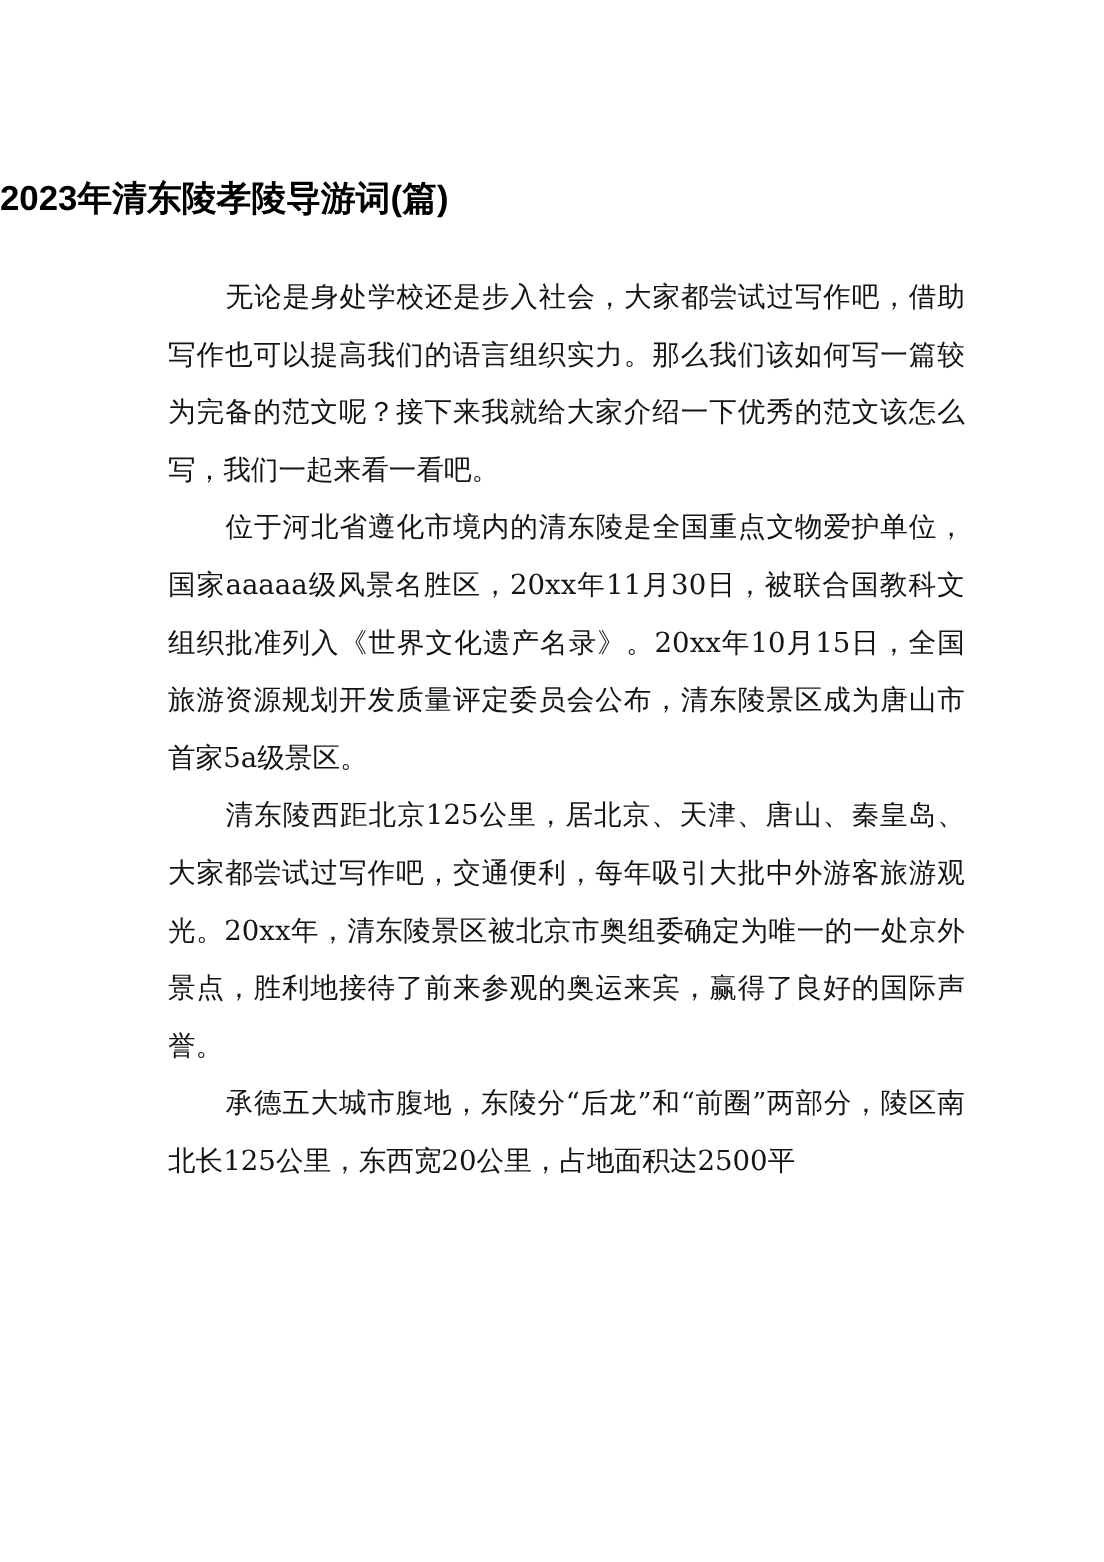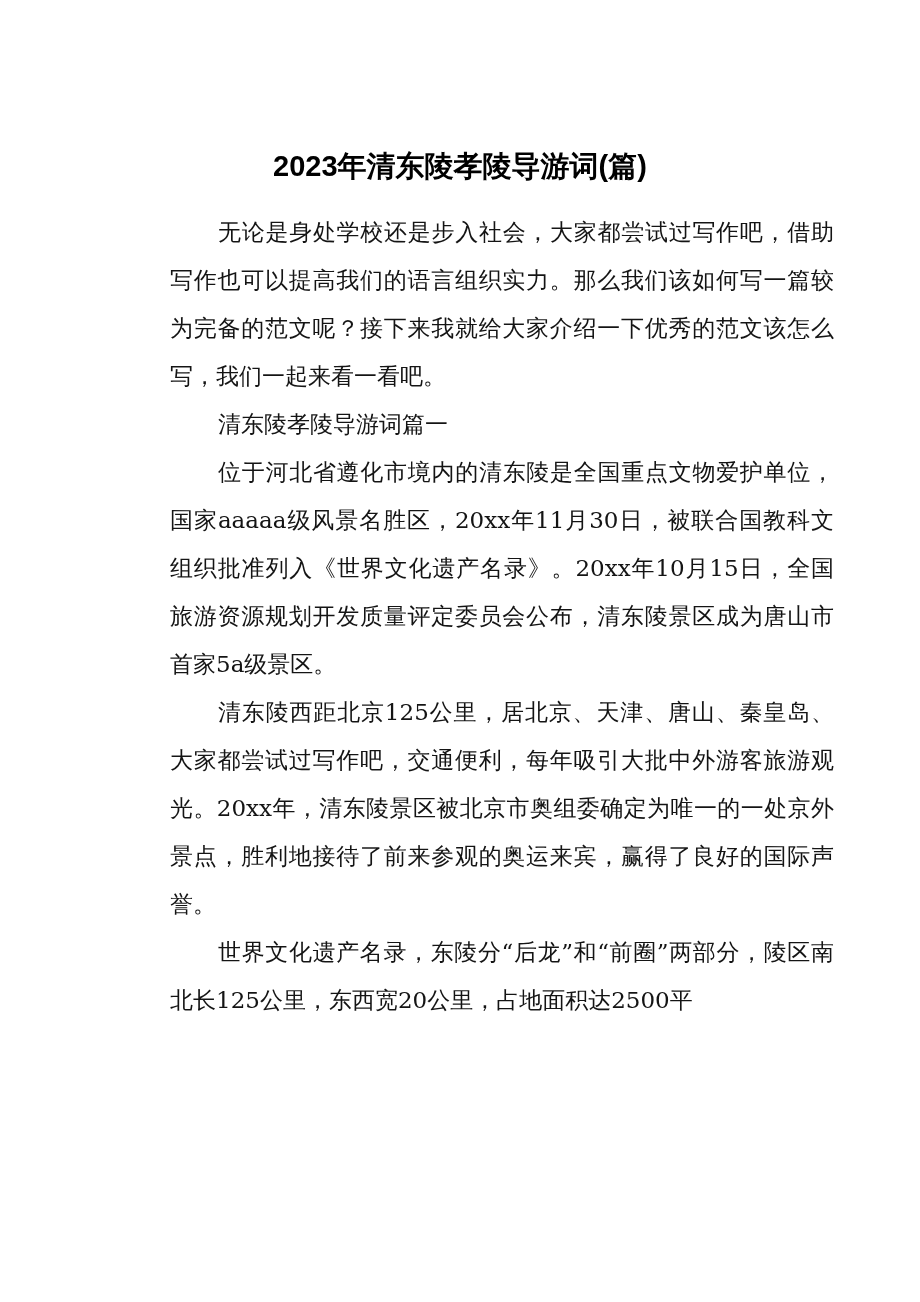--- a/index.html
+++ b/index.html
@@ -19,38 +19,36 @@
     left: 0; top: 0;
     width: 920px;
     height: 1302px;
     background: #ffffff;
   }
   .doc-title {
     position: absolute;
     top: 146px;
     left: 0;
     width: 920px;
-    text-align: center;
     font-family: "Liberation Sans", "DejaVu Sans", sans-serif;
     font-weight: bold;
     font-size: 29px;
     line-height: 40px;
     color: #000000;
     letter-spacing: 0px;
   }
   .body-text {
     position: absolute;
     left: 140px;
-    top: 208px;
+    top: 224px;
     width: 664px;
     font-family: "DejaVu Serif", "Liberation Serif", serif;
     font-size: 23px;
     line-height: 48px;
     color: #141414;
-    margin-left: 30px;
   }
   .para {
     margin: 0;
     padding: 0;
     text-indent: 48px;
     text-align: justify;
     text-justify: inter-character;
     word-break: break-all;
     line-break: anywhere;
   }
@@ -59,18 +57,17 @@
   }
 </style>
 </head>
 <body>
 
 <div class="page">
   <div class="doc-title">2023年清东陵孝陵导游词(篇)</div>
 
   <div class="body-text">
     <p class="para">无论是身处学校还是步入社会，大家都尝试过写作吧，借助写作也可以提高我们的语言组织实力。那么我们该如何写一篇较为完备的范文呢？接下来我就给大家介绍一下优秀的范文该怎么写，我们一起来看一看吧。</p>
-    <p class="para heading-line">清东陵孝陵导游词篇一</p>
     <p class="para">位于河北省遵化市境内的清东陵是全国重点文物爱护单位，国家aaaaa级风景名胜区，20xx年11月30日，被联合国教科文组织批准列入《世界文化遗产名录》。20xx年10月15日，全国旅游资源规划开发质量评定委员会公布，清东陵景区成为唐山市首家5a级景区。</p>
     <p class="para">清东陵西距北京125公里，居北京、天津、唐山、秦皇岛、大家都尝试过写作吧，交通便利，每年吸引大批中外游客旅游观光。20xx年，清东陵景区被北京市奥组委确定为唯一的一处京外景点，胜利地接待了前来参观的奥运来宾，赢得了良好的国际声誉。</p>
-    <p class="para">世界文化遗产名录，东陵分“后龙”和“前圈”两部分，陵区南北长125公里，东西宽20公里，占地面积达2500平</p>
+    <p class="para">承德五大城市腹地，东陵分“后龙”和“前圈”两部分，陵区南北长125公里，东西宽20公里，占地面积达2500平</p>
   </div>
 </div>
 
 </body></html>

